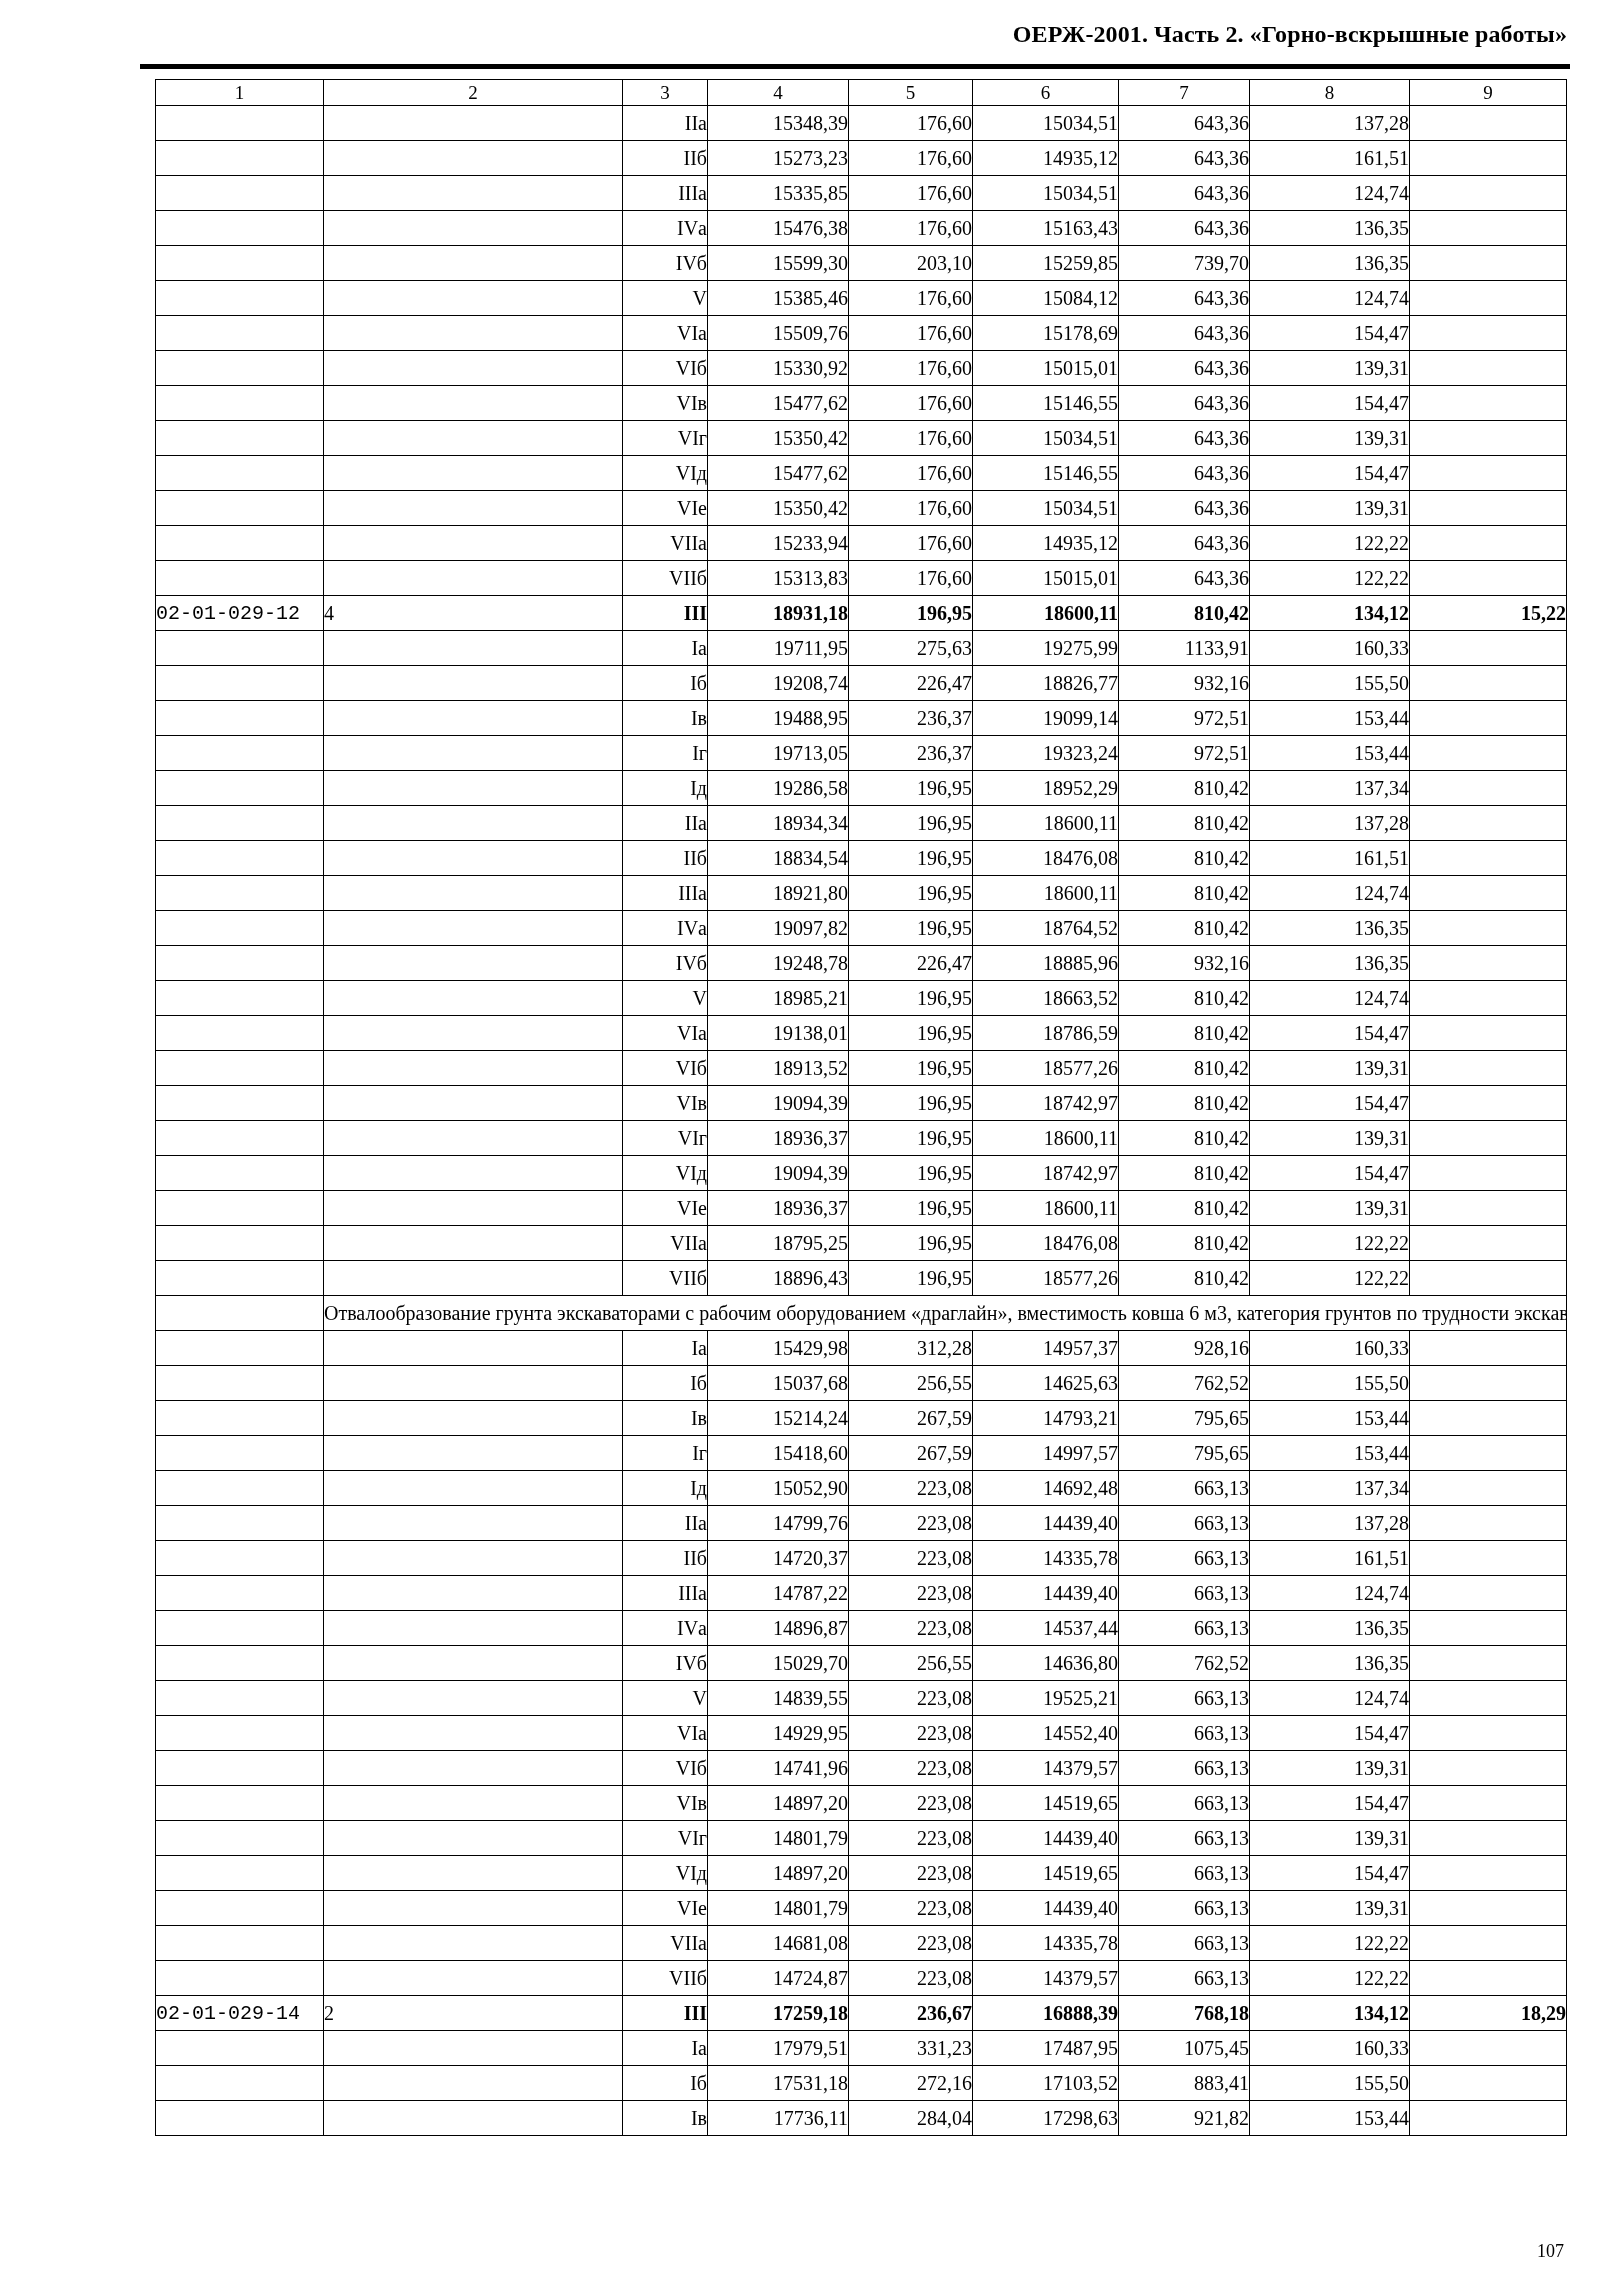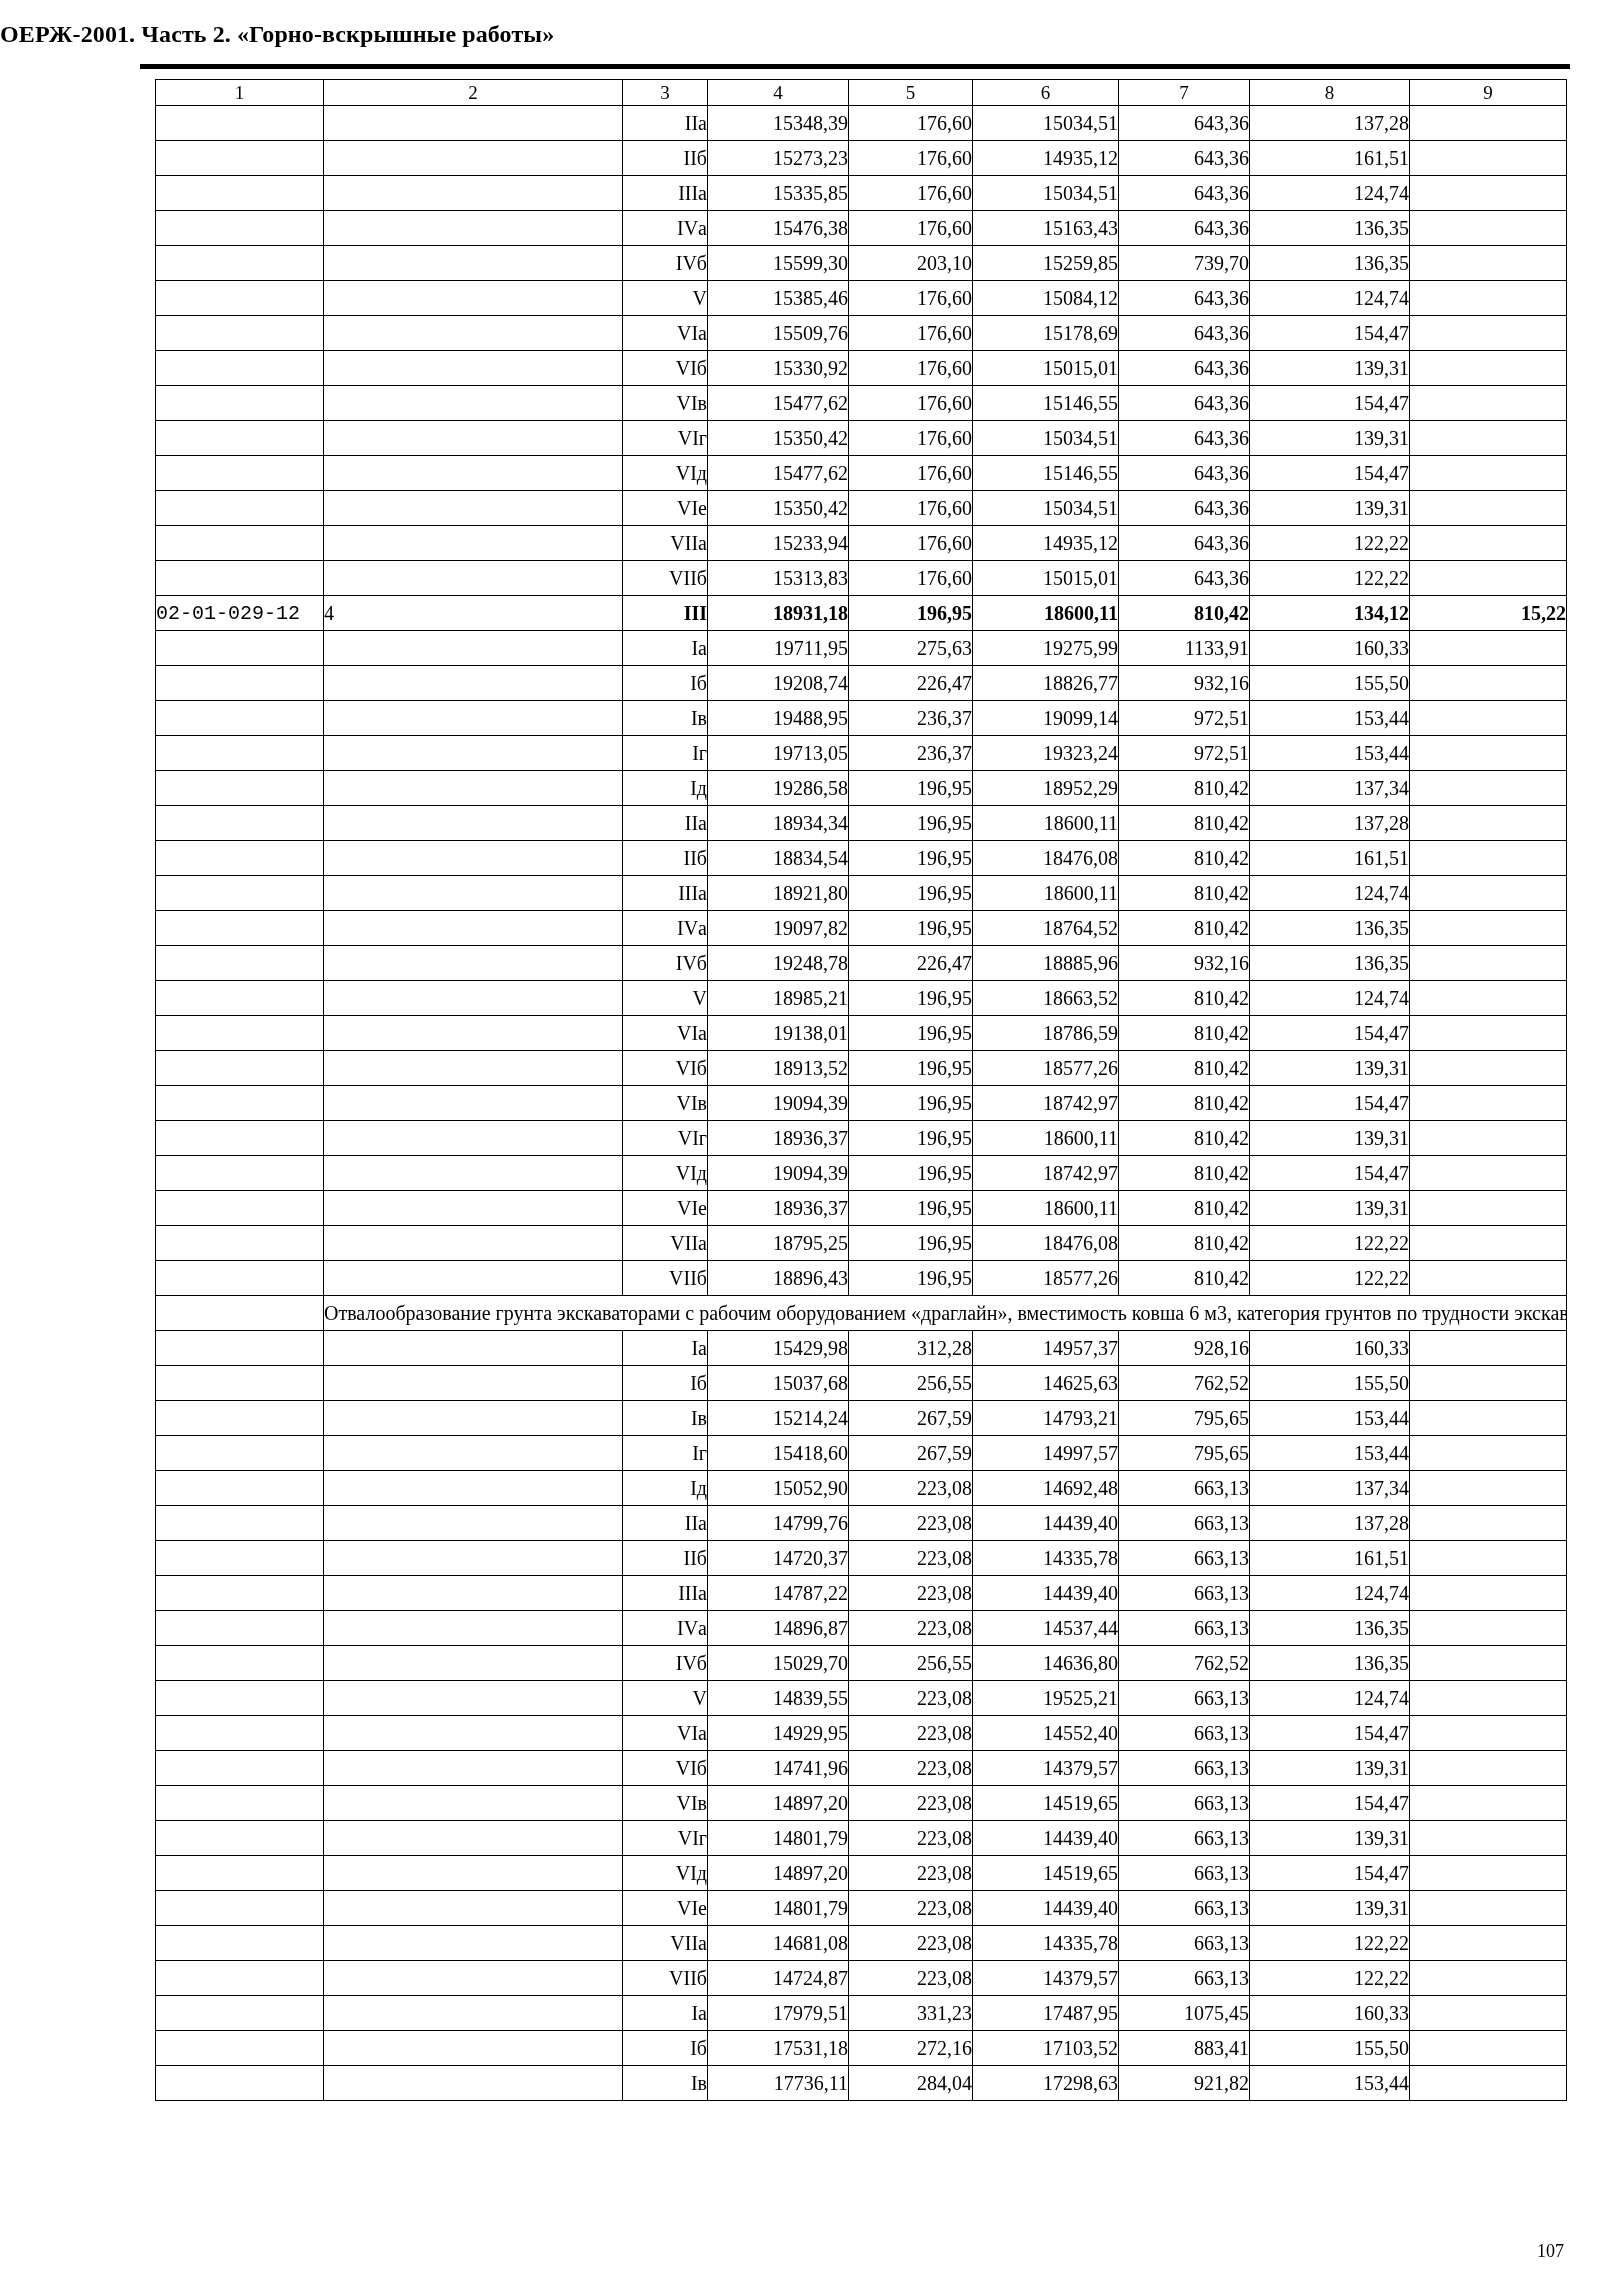--- a/index.html
+++ b/index.html
@@ -1,18 +1,18 @@
 <!DOCTYPE html>
 <html style="font-size:10.4px"><head>
 <meta charset="utf-8">
 <style>
   html,body{margin:0;padding:0;background:#6b6b6b;}
   .page{position:relative;width:1620px;height:2284px;background:#ffffff;
         font-family:"Liberation Serif",serif;color:#000;overflow:hidden;margin:0 auto;}
-  .doc-header{position:absolute;top:21px;left:0;right:53px;
+  .doc-header{position:absolute;top:21px;left:0;right:53px;text-align:right;
               font-weight:bold;font-size:24px;letter-spacing:0.1px;}
   .header-rule{position:absolute;top:64px;left:140px;width:1430px;height:4.6px;background:#000;}
   table.cost{position:absolute;top:79px;left:155px;width:1410px;
              border-collapse:collapse;table-layout:fixed;}
   table.cost th, table.cost td{border:1.3px solid #000;box-sizing:border-box;
              font-size:20px;font-weight:normal;padding:0;height:35px;
              overflow:hidden;white-space:nowrap;vertical-align:middle;}
   table.cost th{height:26px;font-size:19px;text-align:center;}
   td.c1{text-align:left;padding-left:9px;font-family:Liberation Mono, monospace;}
   td.c2{text-align:left;padding-left:6.5px;}
@@ -639,20 +639,31 @@
           <td class="c1"></td>
           <td class="c2"></td>
           <td class="c3">VIIб</td>
           <td class="c4">14724,87</td>
           <td class="c5">223,08</td>
           <td class="c6">14379,57</td>
           <td class="c7">663,13</td>
           <td class="c8">122,22</td>
           <td class="c9"></td>
         </tr>
+        <tr class="bold-row">
+          <td class="c1">02-01-029-14</td>
+          <td class="c2">2</td>
+          <td class="c3">III</td>
+          <td class="c4">17259,18</td>
+          <td class="c5">236,67</td>
+          <td class="c6">16888,39</td>
+          <td class="c7">768,18</td>
+          <td class="c8">134,12</td>
+          <td class="c9">18,29</td>
+        </tr>
         <tr>
           <td class="c1"></td>
           <td class="c2"></td>
           <td class="c3">Iа</td>
           <td class="c4">17979,51</td>
           <td class="c5">331,23</td>
           <td class="c6">17487,95</td>
           <td class="c7">1075,45</td>
           <td class="c8">160,33</td>
           <td class="c9"></td>

